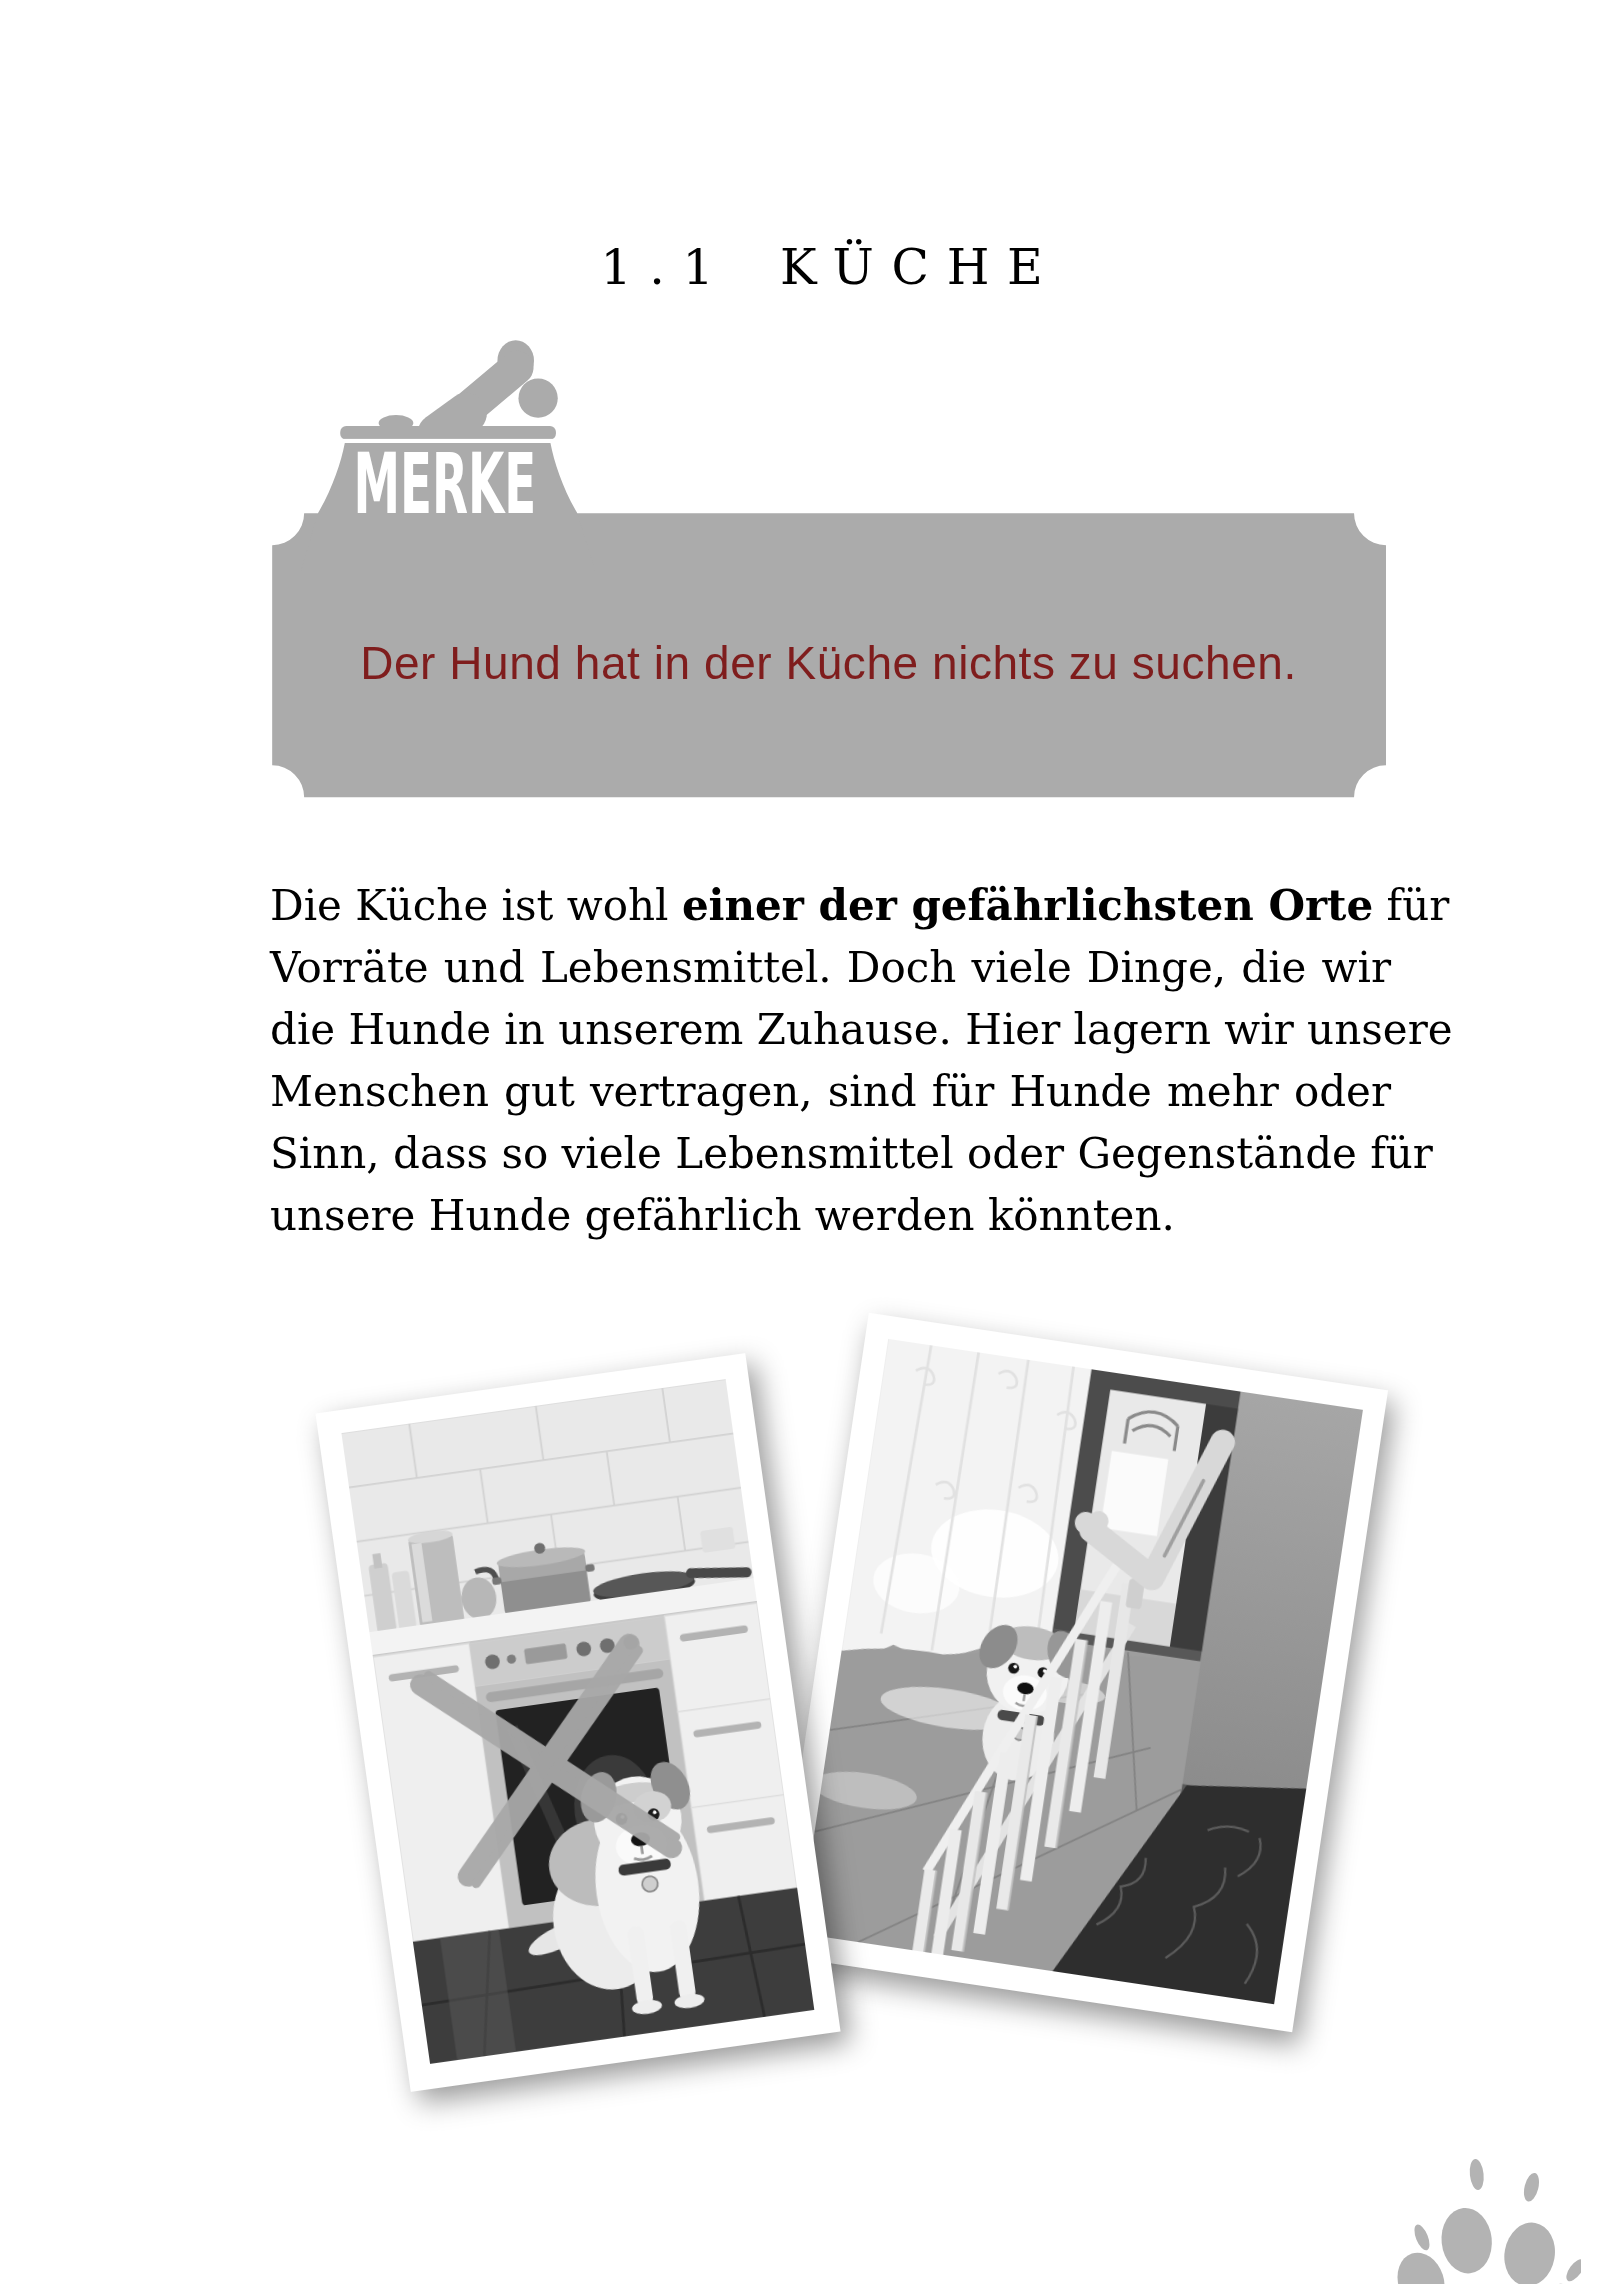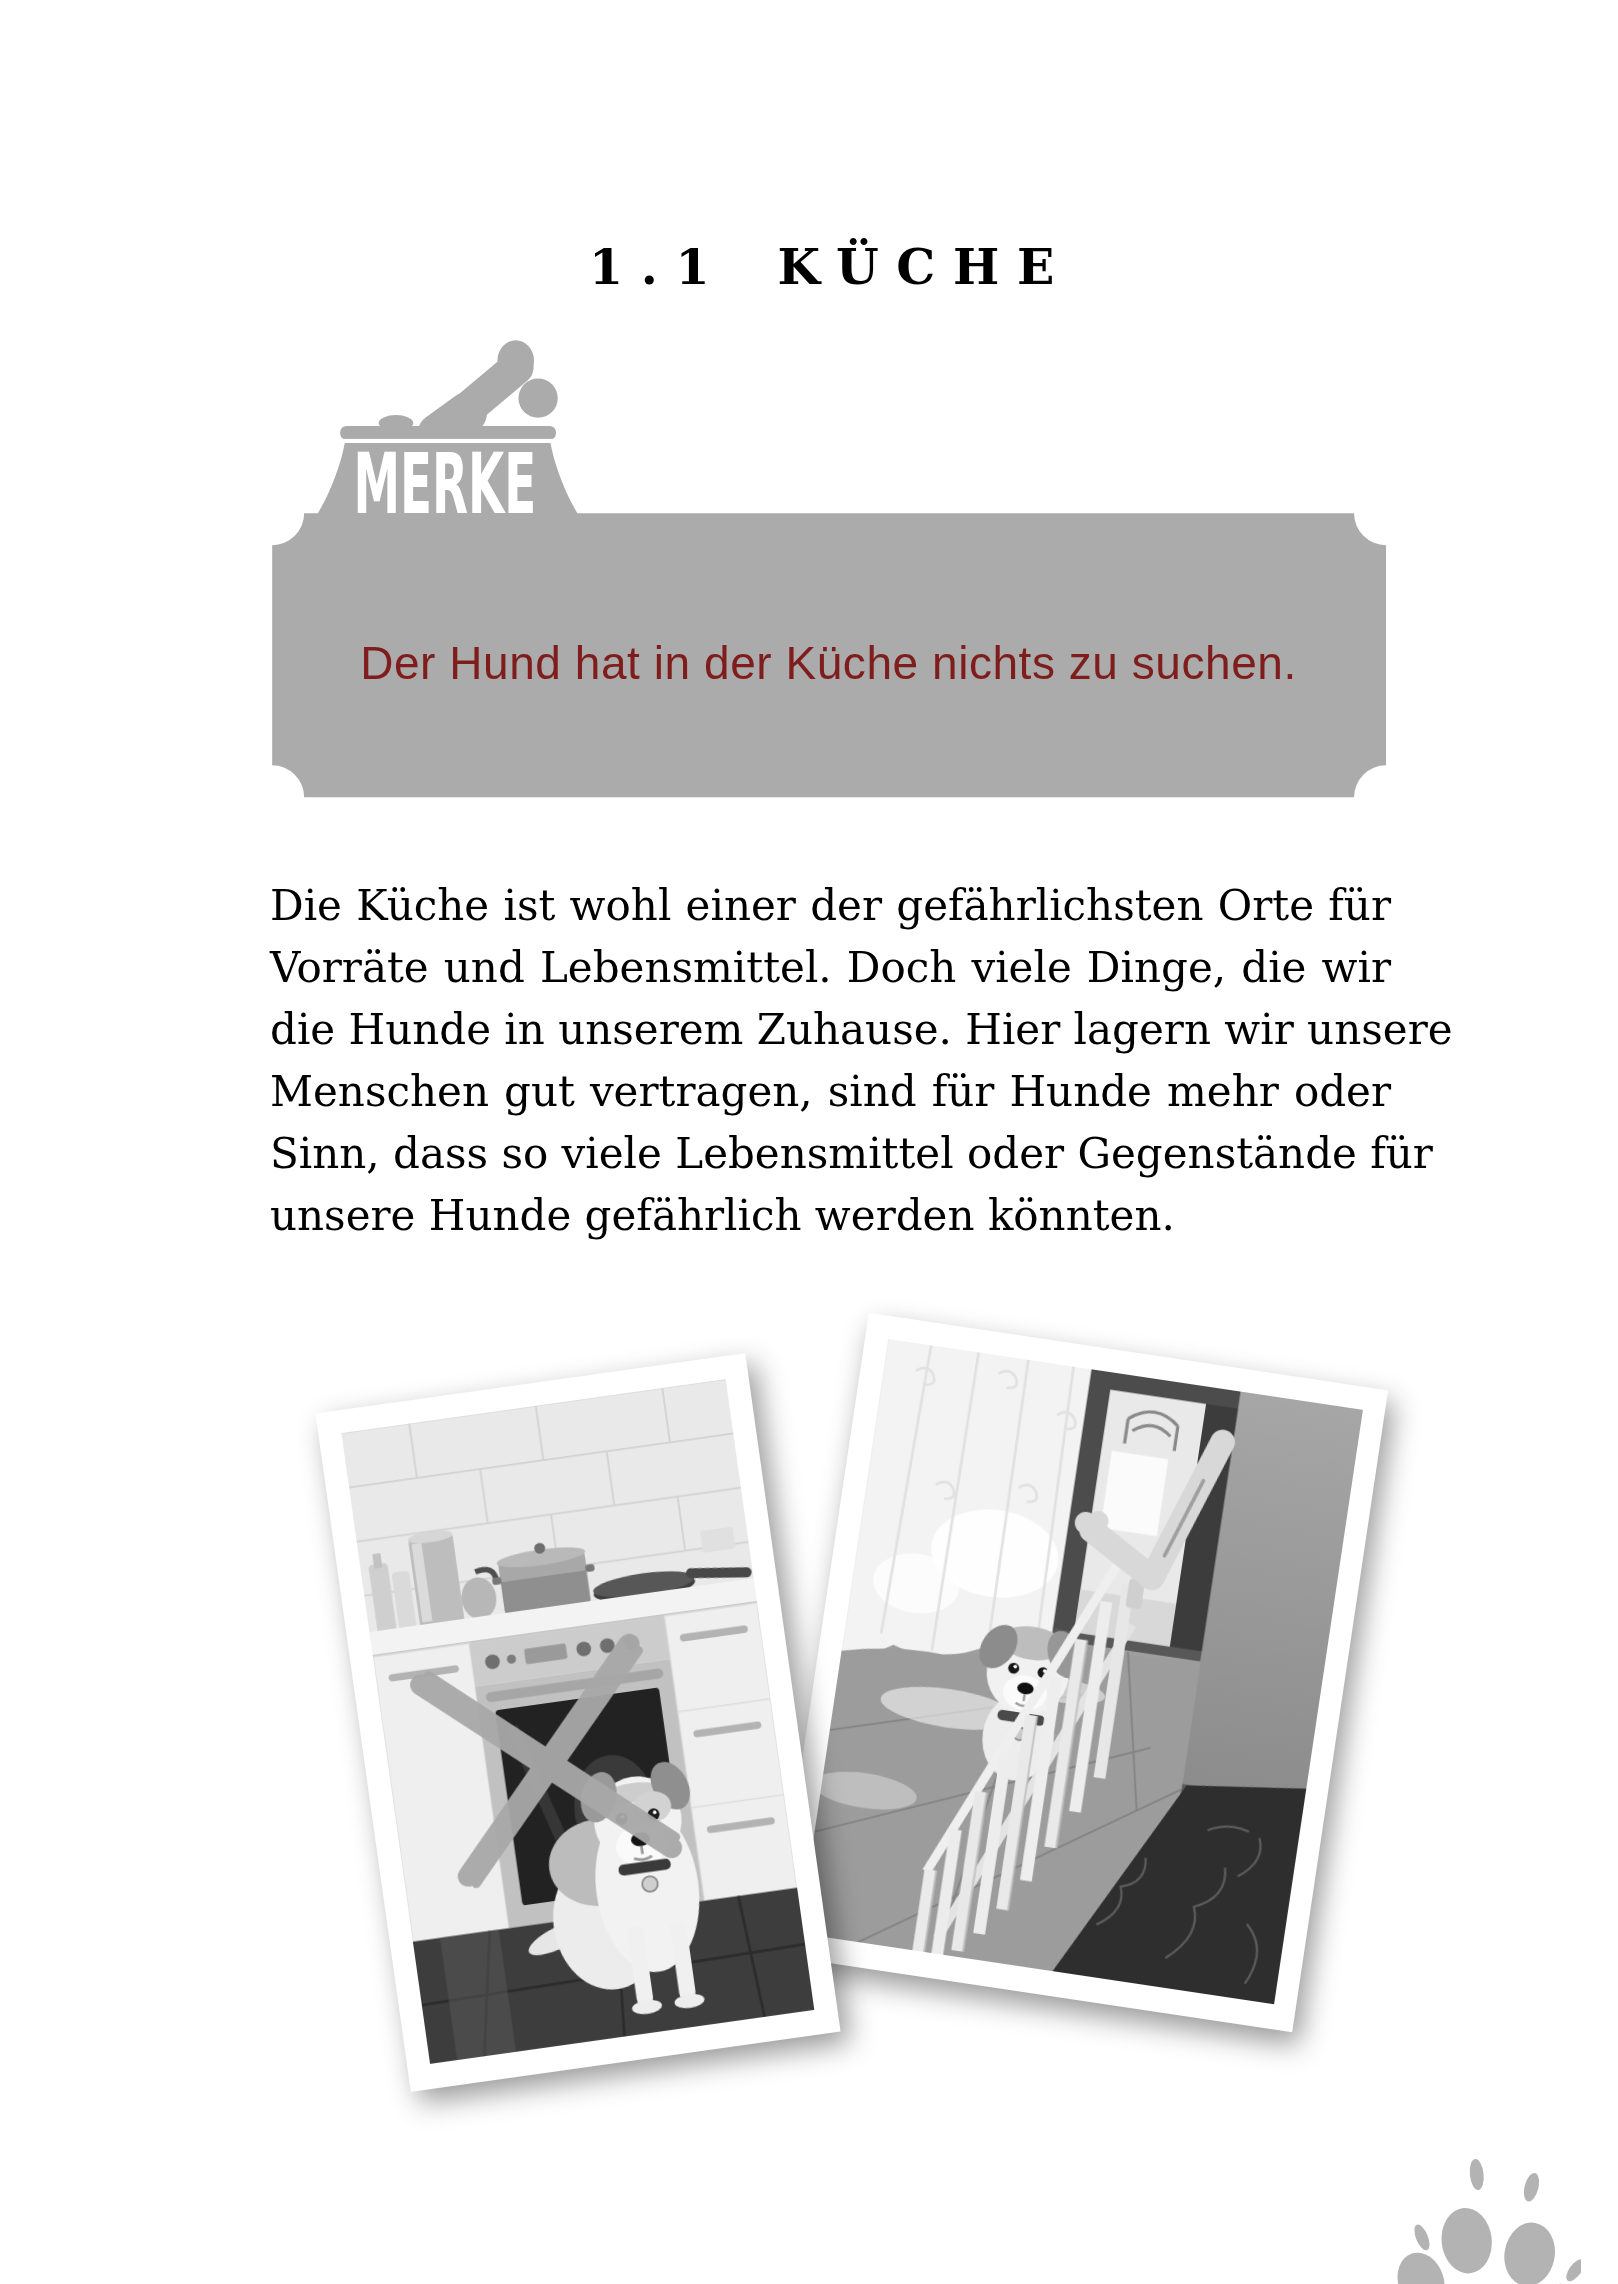--- a/index.html
+++ b/index.html
@@ -2,36 +2,36 @@
 <html style="font-size:7.3px"><head>
 <meta charset="utf-8">
 <style>
   html,body{margin:0;padding:0;background:#ffffff;}
   .page{position:relative;width:1618px;height:2439px;background:#ffffff;overflow:hidden;
         font-family:"DejaVu Serif", serif;color:#000;}
 
   
   .section-title{position:absolute;left:270px;top:231px;width:1121px;height:73px;
     text-align:center;font-size:49px;line-height:73px;letter-spacing:0.36em;word-spacing:15.5px;
-    font-weight:700;color:#000;white-space:nowrap;}
+    font-weight:400;color:#000;white-space:nowrap;}
 
   
   .note-box-svg{position:absolute;left:0;top:0;z-index:1;}
   .merke-badge{position:absolute;left:247px;top:315px;width:457px;height:256px;z-index:2;}
   .note-text{position:absolute;left:292px;top:539px;width:1073px;height:247px;z-index:3;
     display:flex;align-items:center;justify-content:center;
     font-family:"Liberation Sans", sans-serif;font-size:46px;letter-spacing:0.012em;
     color:#7f1d1d;text-align:center;}
 
   
   .paragraph{position:absolute;left:270px;top:875px;width:1121px;z-index:1;}
   .para-line{height:62px;line-height:62px;font-size:42px;white-space:nowrap;
     text-align:justify;text-align-last:justify;}
   .para-line.last{text-align-last:left;}
-  .para-line b{font-weight:400;}
+  .para-line b{font-weight:700;}
 
   
   .polaroid{position:absolute;background:#ffffff;box-sizing:border-box;
     filter:drop-shadow(8.2px 12px 13.7px rgba(0,0,0,0.40));}
   .polaroid .photo{position:absolute;overflow:hidden;background:#888;}
   .polaroid-left{left:361px;top:1380px;width:434px;height:685px;padding:23px 23px 25px 23px;
     transform:rotate(-8deg);z-index:6;}
   .polaroid-left .photo{left:23px;top:23px;width:388px;height:637px;}
   .polaroid-right{left:818px;top:1348px;width:525px;height:649px;padding:23px 23px 25px 23px;
     transform:rotate(8.5deg);z-index:5;}

